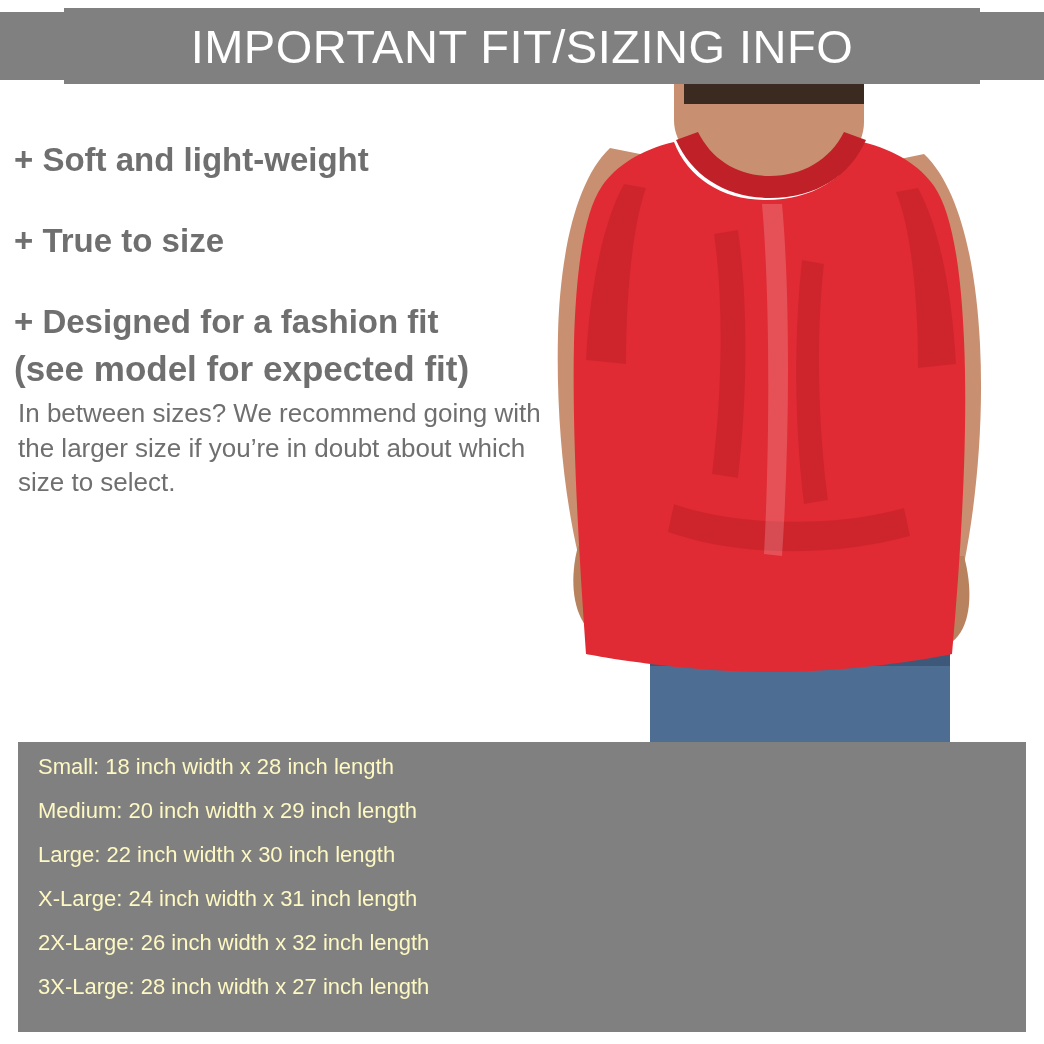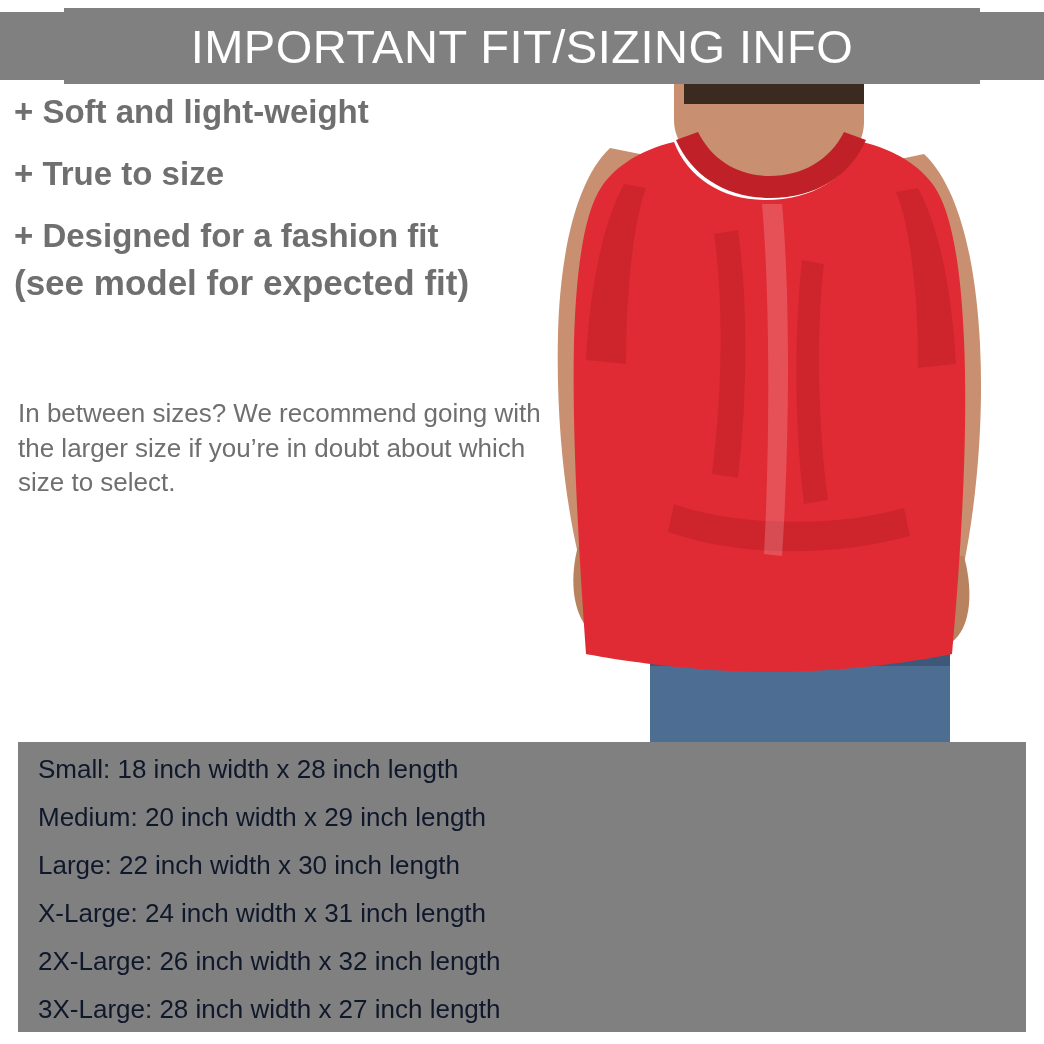--- a/index.html
+++ b/index.html
@@ -70,20 +70,21 @@
     top: 95px;
     width: 570px;
   }
   .bullet {
     color: #6f6f6f;
     font-weight: bold;
     font-size: 33px;
     line-height: 1.0;
     margin-bottom: 29px;
     white-space: nowrap;
+    margin-top: 48px;
   }
   .bullet-sub {
     color: #6f6f6f;
     font-weight: bold;
     font-size: 35px;
     line-height: 1.0;
     margin-top: -16px;
     margin-bottom: 26px;
     white-space: nowrap;
   }
@@ -107,22 +108,22 @@
     position: absolute;
     left: 18px;
     top: 742px;
     width: 1008px;
     height: 290px;
     background: #808080;
     padding: 14px 0 0 0;
     box-sizing: border-box;
   }
   .size-row {
-    color: #0f172a;
-    font-size: 26px;
+    color: #fef9c3;
+    font-size: 22px;
     line-height: 1.0;
     padding: 0 0 0 20px;
     margin-bottom: 22px;
     white-space: nowrap;
   }
 </style>
 </head>
 <body>
 
 <div id="page">

